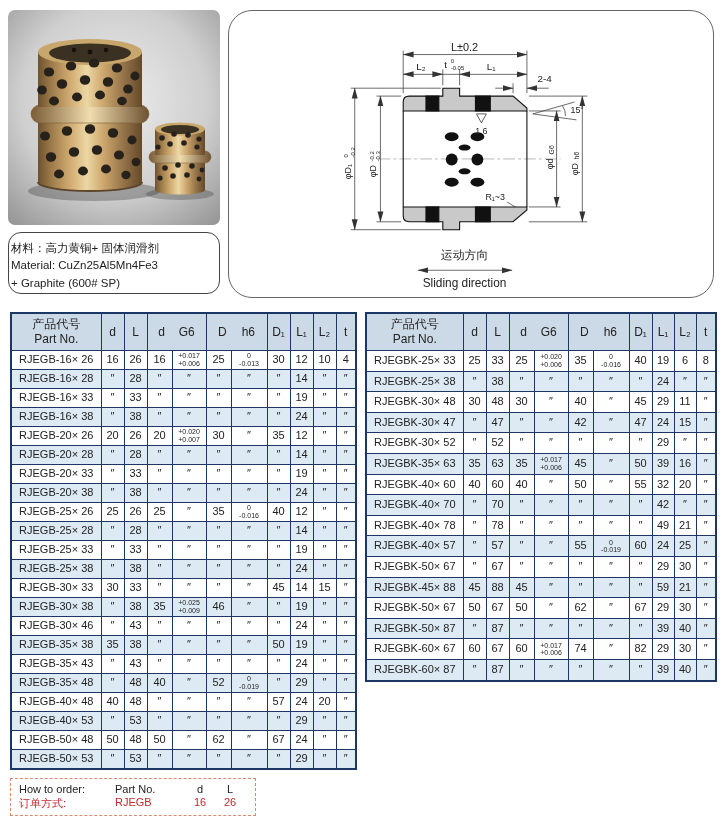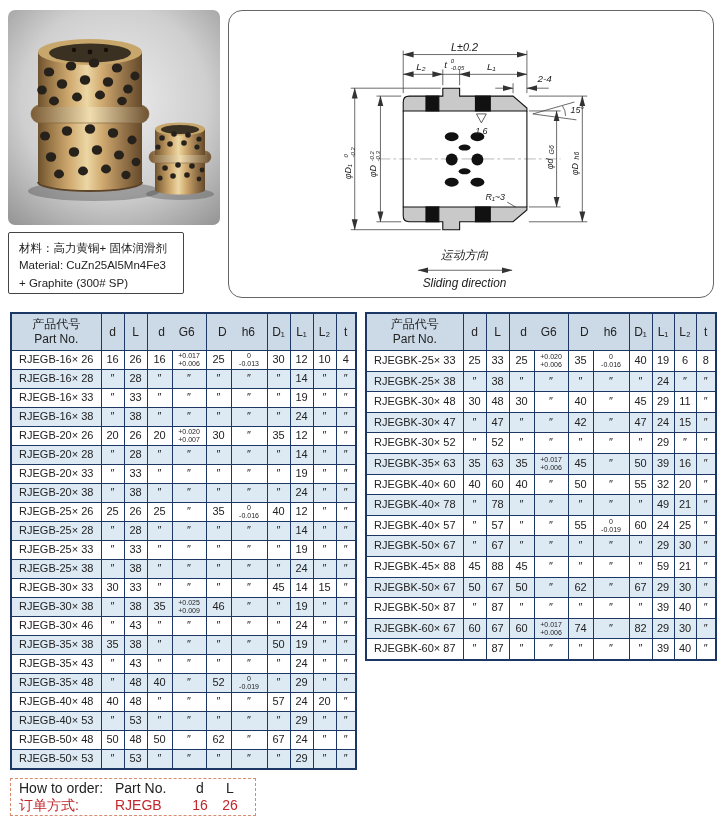--- a/index.html
+++ b/index.html
@@ -3,46 +3,46 @@
 <meta charset="utf-8">
 <style>
   html,body{margin:0;padding:0;}
   body{width:722px;height:824px;background:#fff;font-family:"Liberation Sans",sans-serif;position:relative;color:#222;}
   .abs{position:absolute;}
 
   
   #photo{left:8px;top:10px;width:212px;height:215px;}
 
   
-  #material{left:8px;top:232px;width:176px;height:62px;border:1.3px solid #444;border-radius:2px;
-    padding:7px 10px;box-sizing:border-box;font-size:11.5px;line-height:1.5;}
+  #material{left:8px;top:232px;width:212px;height:62px;border:1.3px solid #444;border-radius:13px;
+    padding:7px 2px;box-sizing:border-box;font-size:11.5px;line-height:1.5;}
 
   
-  #drawbox{left:228px;top:10px;width:486px;height:288px;border:1.6px solid #666;border-radius:14px;box-sizing:border-box;overflow:hidden;font-style:italic;}
+  #drawbox{left:228px;top:10px;width:486px;height:288px;border:1.6px solid #666;border-radius:24px;box-sizing:border-box;overflow:hidden;}
   text{font-family:"Liberation Sans",sans-serif;fill:#222;}
   .d6{font-size:6px;} .d7{font-size:7px;} .d9{font-size:9px;} .d10{font-size:10px;} .d11{font-size:11px;} .d12{font-size:12px;}
 
   
   table{border-collapse:collapse;table-layout:fixed;}
   #ltable{left:10px;top:312px;width:345px;}
   #rtable{left:365px;top:312px;width:350px;}
   table,th,td{border:1px solid #1d3765;}
   table{border-width:2px;}
   th{background:#ccdae8;font-weight:normal;font-size:12px;height:36px;padding:0;line-height:1.25;}
   th .two{display:flex;justify-content:space-around;padding:0 4px;}
   td{font-size:11px;text-align:center;padding:0;line-height:1.05;height:18px;overflow:hidden;}
   #rtable td{height:19.6px;}
   tbody tr:nth-child(even){background:#ddeaf4;}
   td.tol{font-size:7px;white-space:pre-line;line-height:1.08;}
   td.part{font-size:11px;}
 
   
   #orderbox{left:10px;top:778px;width:246px;height:38px;border:1.2px dashed #d98a70;box-sizing:border-box;
     display:grid;grid-template-columns:96px 70px 30px 30px;align-content:center;row-gap:1px;
-    padding:2px 8px;font-size:14px;}
+    padding:2px 8px;font-size:11px;}
   #orderbox .r2{color:#c2272d;}
   #orderbox .c{text-align:center;}
 </style>
 </head>
 <body>
 
 <div class="abs" id="photo">
   <svg viewBox="0 0 212 215" width="212" height="215">
     <defs>
       <radialGradient id="pbg" cx="0.5" cy="0.42" r="0.8">
@@ -137,21 +137,21 @@
           <circle cx="179" cy="165" r="2.8"></circle>
           <circle cx="191" cy="169" r="2.4"></circle>
       </g>
     </g>
   </svg>
 </div>
 
 <div class="abs" id="material">
   <div>材料：高力黄铜+ 固体润滑剂</div>
   <div>Material: CuZn25Al5Mn4Fe3</div>
-  <div>+ Graphite (300# SP)</div>
+  <div>+ Graphite (600# SP)</div>
 </div>
 
 <div class="abs" id="drawbox">
   <svg viewBox="0 0 486 288" width="483" height="285">
     <defs>
       <marker id="ar" markerWidth="12" markerHeight="8" refX="10.5" refY="4" orient="auto-start-reverse" markerUnits="userSpaceOnUse">
         <path d="M0,1 L11,4 L0,7 Z" fill="#333"></path>
       </marker>
     </defs>
 
@@ -712,20 +712,33 @@
         <td>40</td>
         <td>″</td>
         <td>50</td>
         <td>″</td>
         <td>55</td>
         <td>32</td>
         <td>20</td>
         <td>″</td>
       </tr>
       <tr>
+        <td class="part">RJEGBK-40× 70</td>
+        <td>″</td>
+        <td>70</td>
+        <td>″</td>
+        <td>″</td>
+        <td>″</td>
+        <td>″</td>
+        <td>″</td>
+        <td>42</td>
+        <td>″</td>
+        <td>″</td>
+      </tr>
+      <tr>
         <td class="part">RJEGBK-40× 78</td>
         <td>″</td>
         <td>78</td>
         <td>″</td>
         <td>″</td>
         <td>″</td>
         <td>″</td>
         <td>″</td>
         <td>49</td>
         <td>21</td>

